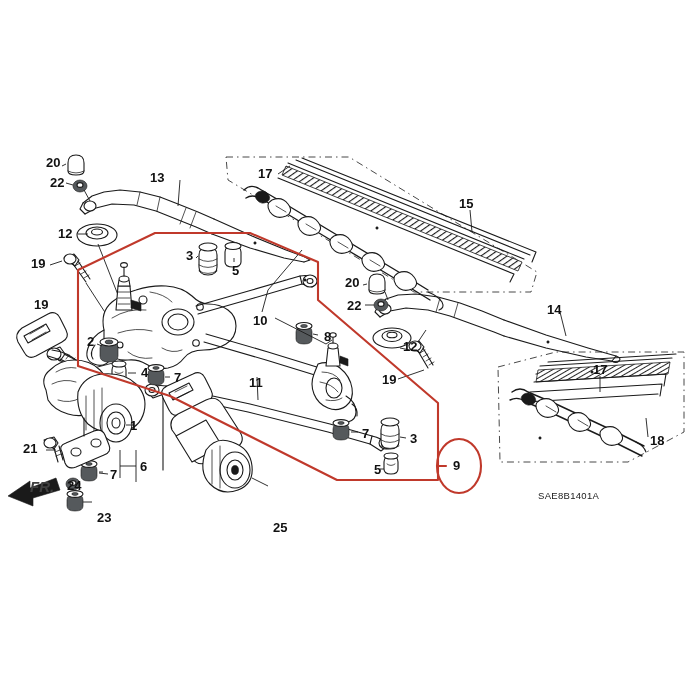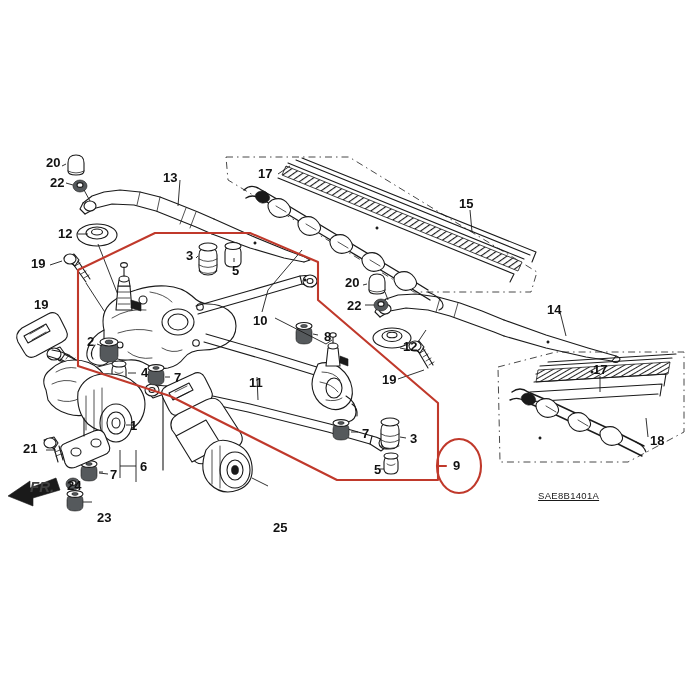--- a/index.html
+++ b/index.html
@@ -438,21 +438,21 @@
     <ellipse class="red" cx="459" cy="466" rx="22" ry="27"></ellipse>
     <path class="red" d="M438 466 L446 466"></path>
 
     <g>
       <path class="fillk" d="M8 496 L30 481 L30 488 L56 478 L60 490 L33 498 L33 506 Z"></path>
     </g>
   </svg>
 
   <div class="callout" style="left:46px;top:156px;">20</div>
   <div class="callout" style="left:50px;top:176px;">22</div>
-  <div class="callout" style="left:163px;top:171px;">13</div>
+  <div class="callout" style="left:150px;top:171px;">13</div>
   <div class="callout" style="left:258px;top:167px;">17</div>
   <div class="callout" style="left:459px;top:197px;">15</div>
   <div class="callout" style="left:58px;top:227px;">12</div>
   <div class="callout" style="left:31px;top:257px;">19</div>
   <div class="callout" style="left:186px;top:249px;">3</div>
   <div class="callout" style="left:232px;top:264px;">5</div>
   <div class="callout" style="left:345px;top:276px;">20</div>
   <div class="callout" style="left:34px;top:298px;">19</div>
   <div class="callout" style="left:347px;top:299px;">22</div>
   <div class="callout" style="left:253px;top:314px;">10</div>
@@ -473,15 +473,15 @@
   <div class="callout" style="left:140px;top:460px;">6</div>
   <div class="callout" style="left:110px;top:468px;">7</div>
   <div class="callout" style="left:374px;top:463px;">5</div>
   <div class="callout" style="left:453px;top:459px;">9</div>
   <div class="callout" style="left:46px;top:479px;margin-left:21px;">24</div>
   <div class="callout" style="left:97px;top:511px;">23</div>
   <div class="callout" style="left:273px;top:485px;margin-top:36px;">25</div>
 
   <div class="frlabel" style="left:30px;top:478px;">FR.</div>
 
-  <div class="partcode" style="left:538px;top:490px;text-decoration:underline;">SAE8B1401A</div>
+  <div class="partcode" style="left:538px;top:490px;">SAE8B1401A</div>
 
 </div>
 
 </body></html>

